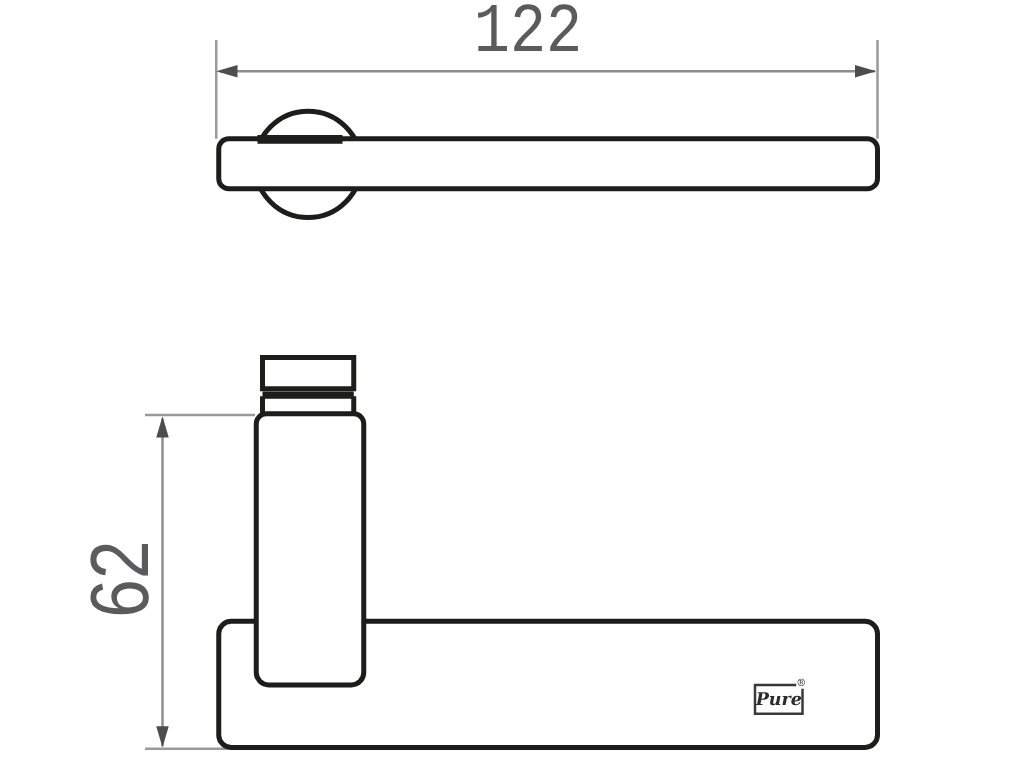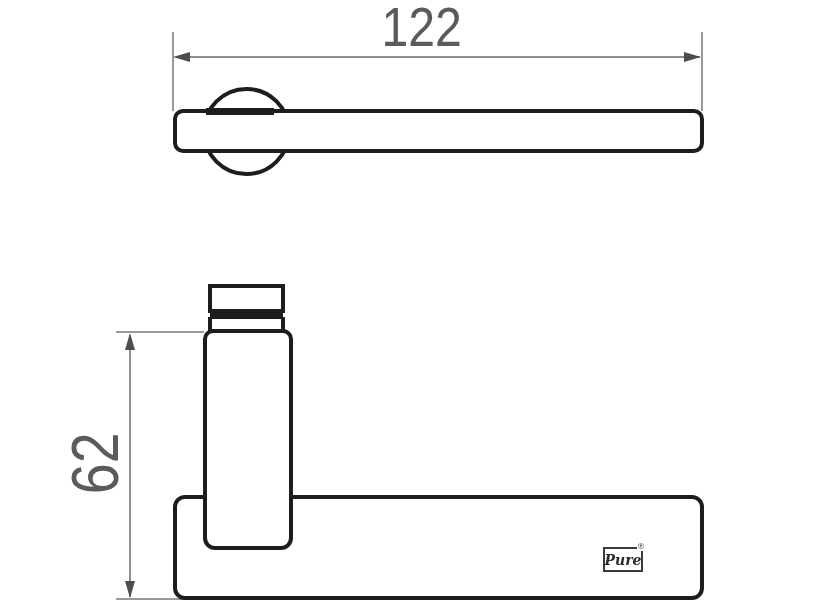--- a/index.html
+++ b/index.html
@@ -32,21 +32,21 @@
   .dimtext {
     position: absolute;
     color: #5b5b5e;
     text-align: center;
     display: flex;
     align-items: center;
     justify-content: center;
     z-index: 1;
     white-space: nowrap;
   }
-  .dimtext-w { left: 322px; top: 2px; width: 200px; height: 48px; font-size: 56px; }
+  .dimtext-w { left: 322px; top: 2px; width: 200px; height: 48px; font-size: 56px; font-family: Liberation Mono, monospace; }
   .dimtext-h { left: -10px; top: 432px; width: 210px; height: 62px; font-size: 66px; transform: rotate(-90deg); }
   .condense-9  { display: inline-block; transform: scaleX(0.86); }
   .condense-88 { display: inline-block; transform: scaleX(0.84); }
   
   .rosette {
     position: absolute;
     left: 202px; top: 87px; width: 89px; height: 89px;
     box-sizing: border-box;
     border: 4px solid #1d1d1b;
     border-radius: 50%;

